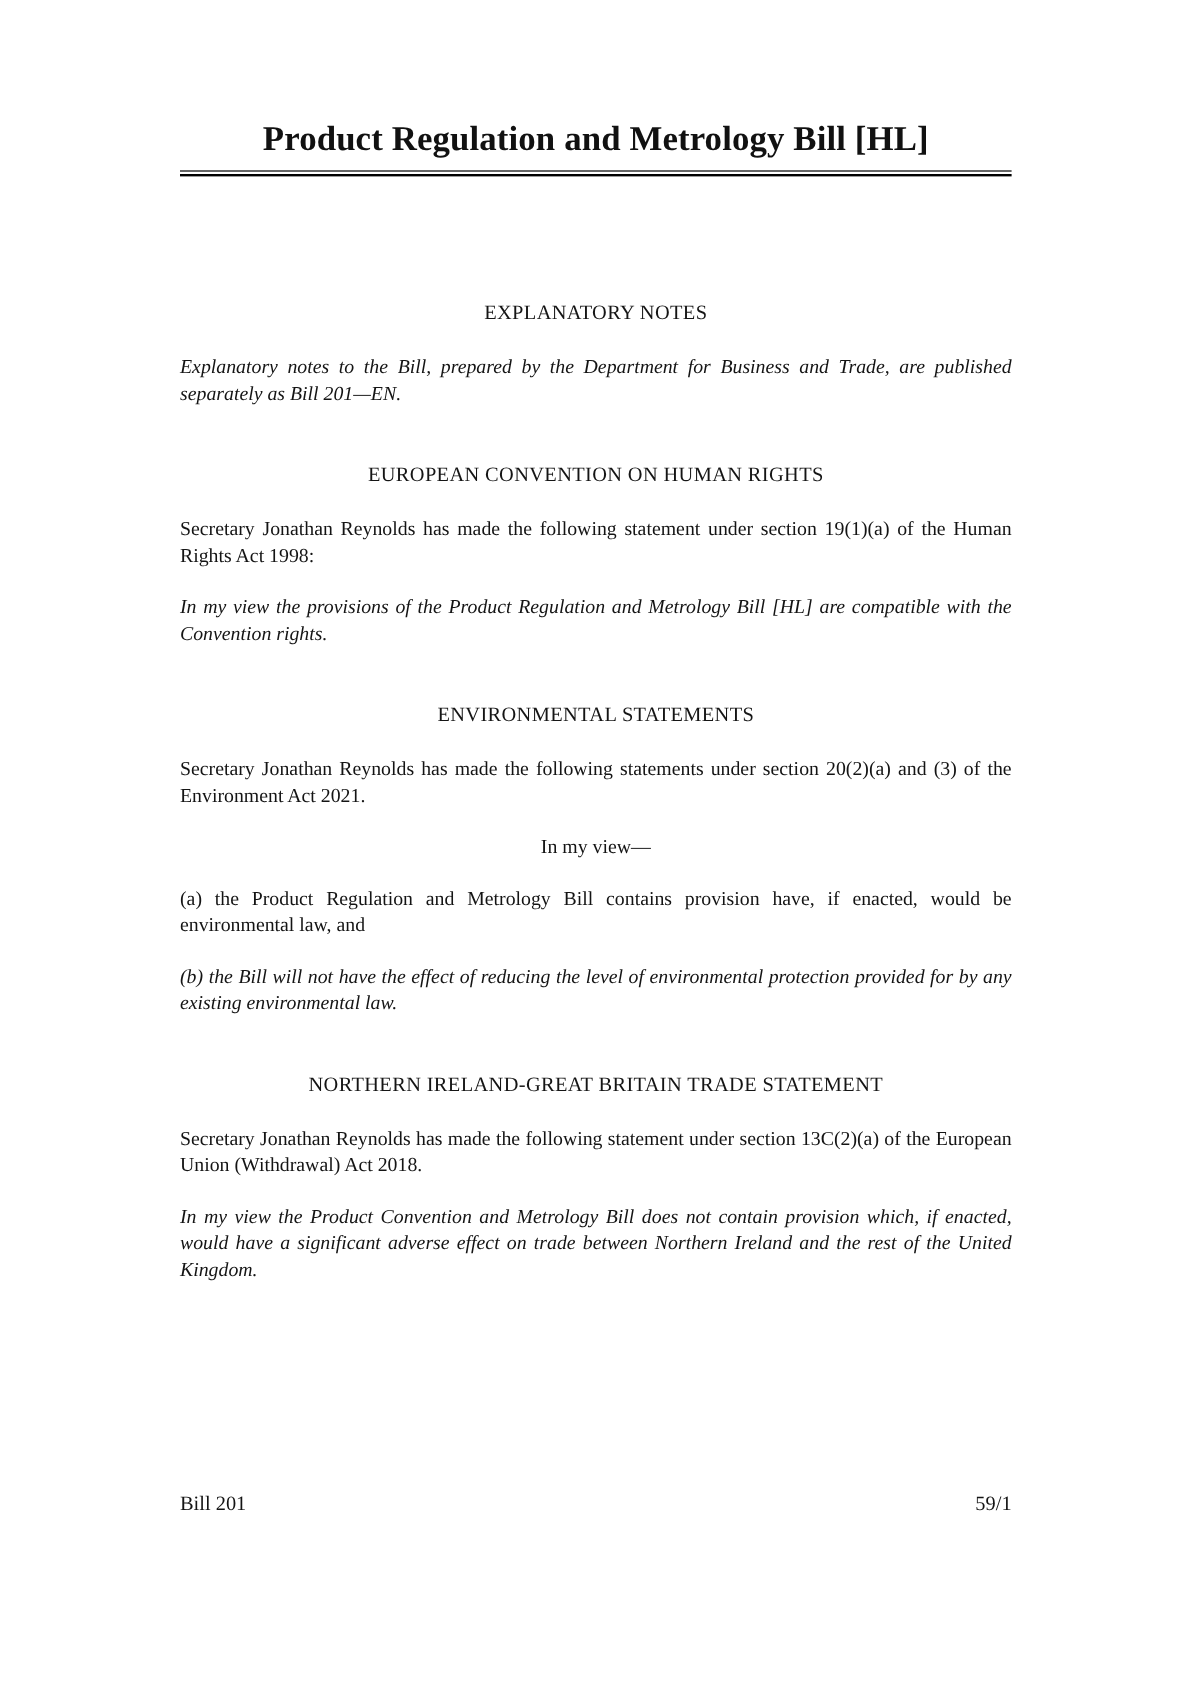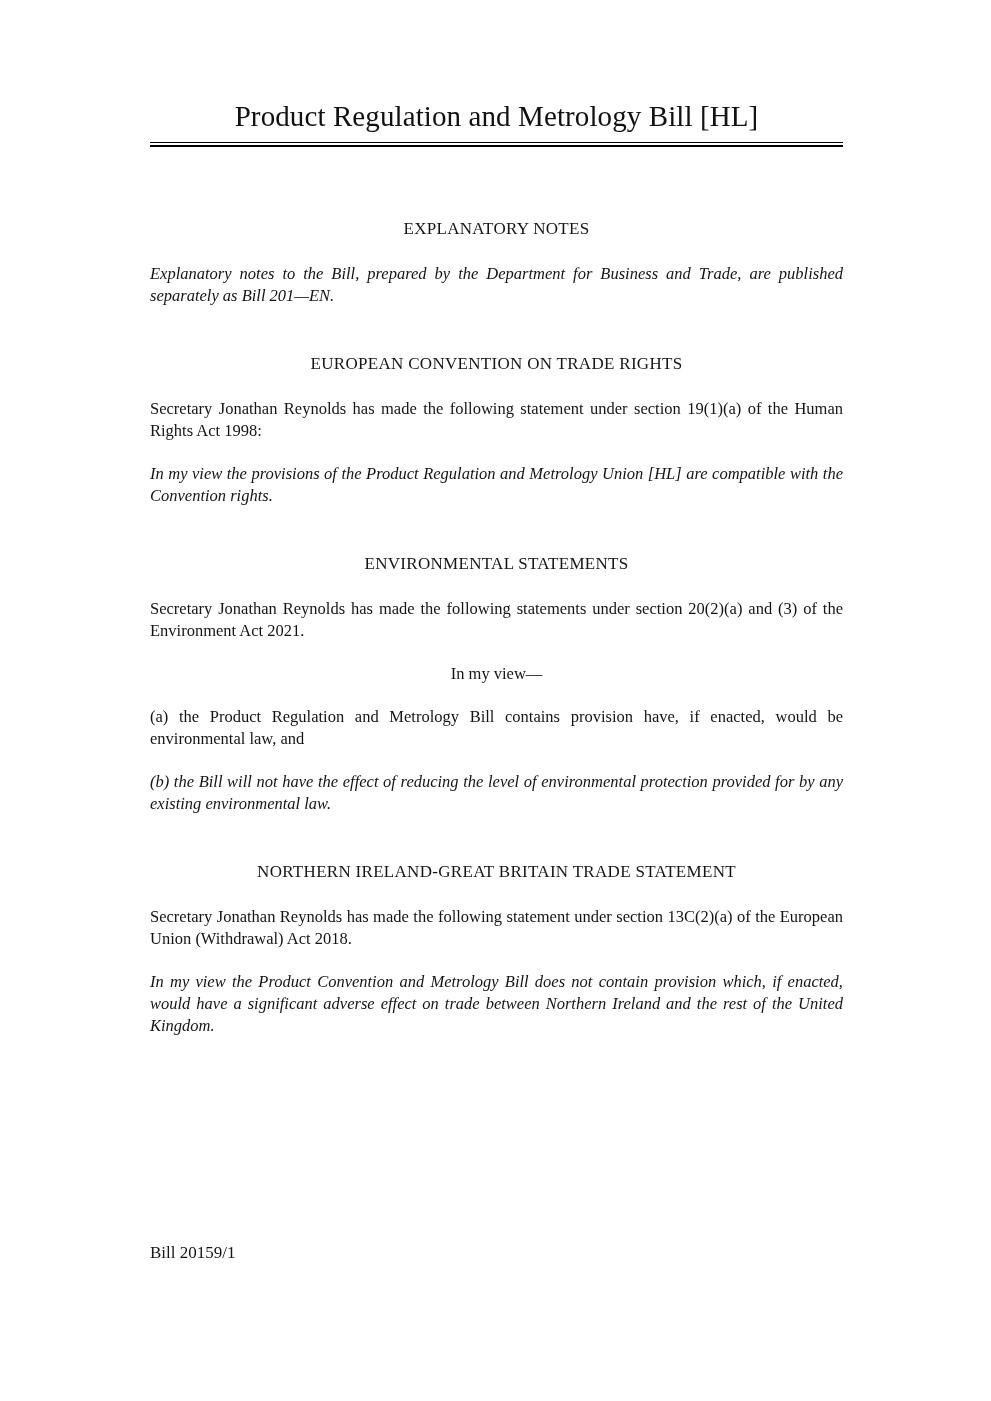--- a/index.html
+++ b/index.html
@@ -28,21 +28,21 @@
     top: 0;
     width: 693px;
   }
 
   
   .title-block {
     padding-top: 100px;
   }
   .doc-title {
     font-size: 29px;
-    font-weight: normal;
+    font-weight: bold;
     text-align: center;
     letter-spacing: 0.1px;
     line-height: 1.15;
     margin: 0;
     color: #111111;
   }
   .title-rule {
     margin-top: 9px;
     width: 100%;
     height: 5px;
@@ -54,21 +54,21 @@
   .title-rule .rule-gap {
     height: 2px;
   }
   .title-rule .rule-thick {
     height: 2px;
     background: #000000;
   }
 
   
   .sections {
-    margin-top: 72px;
+    margin-top: 104px;
   }
   .section + .section {
     margin-top: 47px;
   }
   .section-heading {
     text-align: center;
     font-size: 17px;
     font-weight: normal;
     letter-spacing: 0.3px;
     margin: 0 0 24px 0;
@@ -90,21 +90,21 @@
     text-align: center;
   }
 
   
   .footer {
     position: absolute;
     left: 150px;
     top: 1243px;
     width: 693px;
     display: flex;
-    justify-content: flex-start;
+    justify-content: space-between;
     align-items: baseline;
     font-size: 17px;
     color: #141414;
   }
   .footer-left, .footer-right {
     white-space: nowrap;
   }
 </style>
 </head>
 <body>
@@ -123,23 +123,23 @@
     </div>
 
     <div class="sections">
 
       <section class="section">
         <h2 class="section-heading">EXPLANATORY NOTES</h2>
         <p class="para">Explanatory notes to the Bill, prepared by the Department for Business and Trade, are published separately as Bill 201—EN.</p>
       </section>
 
       <section class="section">
-        <h2 class="section-heading">EUROPEAN CONVENTION ON TRADE RIGHTS</h2>
+        <h2 class="section-heading">EUROPEAN CONVENTION ON HUMAN RIGHTS</h2>
         <p class="para">Secretary Jonathan Reynolds has made the following statement under section 19(1)(a) of the Human Rights Act 1998:</p>
-        <p class="para">In my view the provisions of the Product Regulation and Metrology Union [HL] are compatible with the Convention rights.</p>
+        <p class="para">In my view the provisions of the Product Regulation and Metrology Bill [HL] are compatible with the Convention rights.</p>
       </section>
 
       <section class="section">
         <h2 class="section-heading">ENVIRONMENTAL STATEMENTS</h2>
         <p class="para">Secretary Jonathan Reynolds has made the following statements under section 20(2)(a) and (3) of the Environment Act 2021.</p>
         <p class="para no-justify">In my view—</p>
         <p class="para">(a) the Product Regulation and Metrology Bill contains provision have, if enacted, would be environmental law, and</p>
         <p class="para">(b) the Bill will not have the effect of reducing the level of environmental protection provided for by any existing environmental law.</p>
       </section>
 

